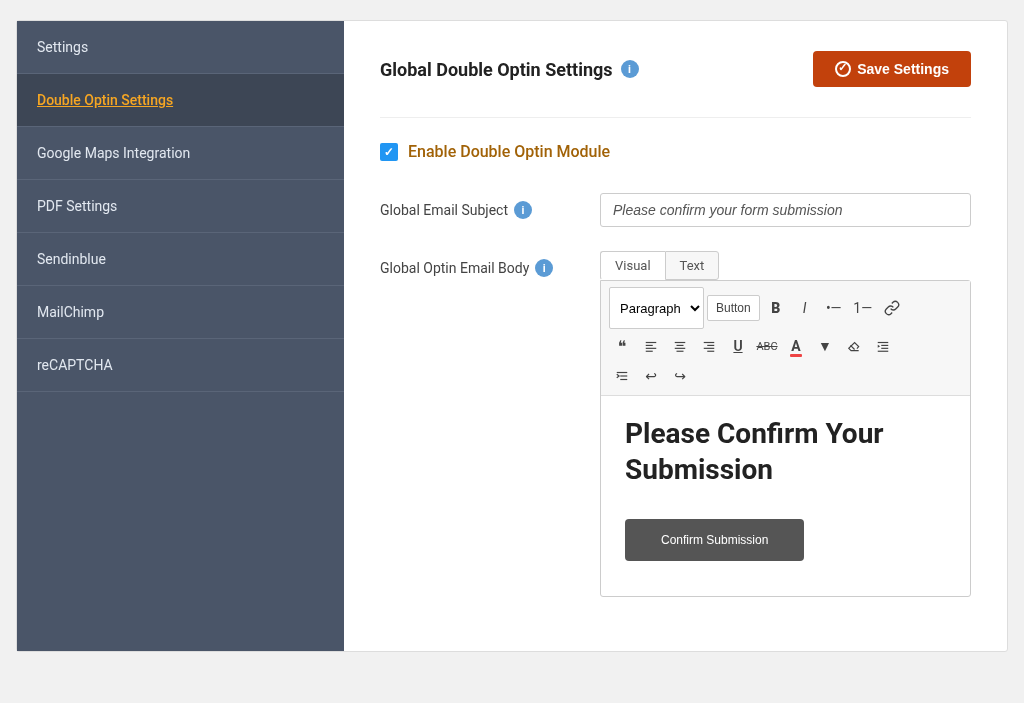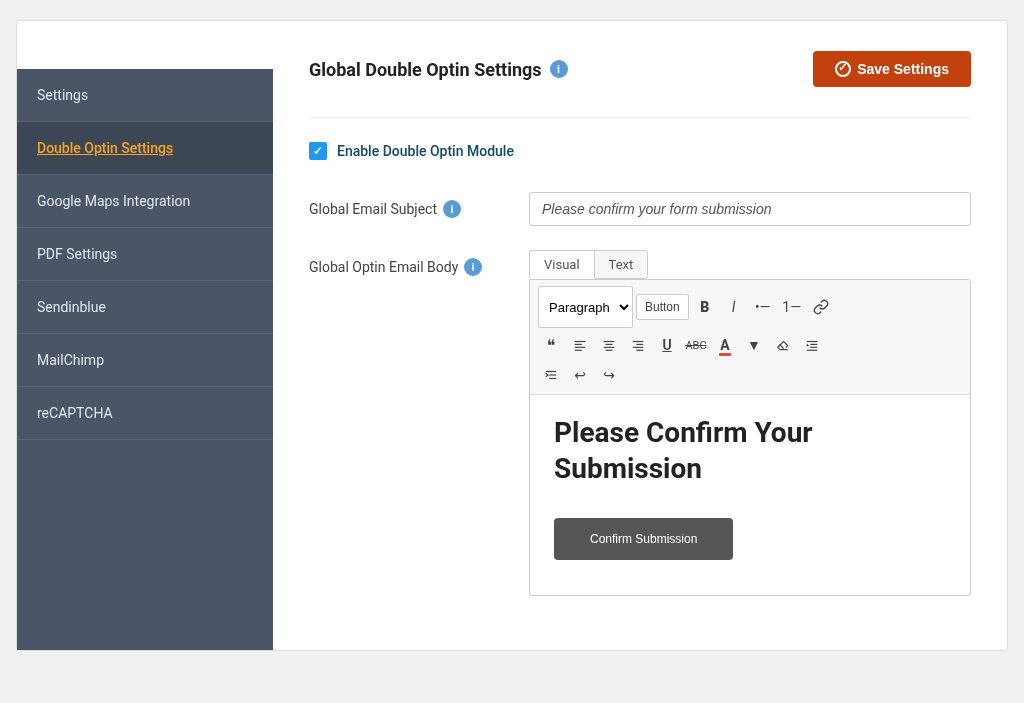--- a/index.html
+++ b/index.html
@@ -22,24 +22,23 @@
     }
     .main-container {
       display: flex;
       background: #fff;
       border: 1px solid #ddd;
       border-radius: 3px;
       min-height: 620px;
     }
     
     .sidebar {
-      width: 256px;
+      width: 327px;
       flex-shrink: 0;
       background: #4a5568;
-      margin-top: 48px;
     }
     .sidebar-item {
       padding: 18px 20px;
       color: #e2e8f0;
       cursor: pointer;
       border-bottom: 1px solid #5a6578;
       font-size: 14px;
       font-weight: 400;
     }
     .sidebar-item.active {
@@ -127,23 +126,23 @@
       cursor: pointer;
       flex-shrink: 0;
     }
     .checkbox-blue::after {
       content: '✓';
       color: #fff;
       font-size: 12px;
       font-weight: 700;
     }
     .enable-label {
-      color: #0c4a6e;
+      color: #a16207;
       font-weight: 500;
-      font-size: 14px;
+      font-size: 16px;
     }
     
     .form-row {
       display: flex;
       align-items: flex-start;
       margin-bottom: 24px;
       gap: 20px;
     }
     .form-label {
       width: 200px;

